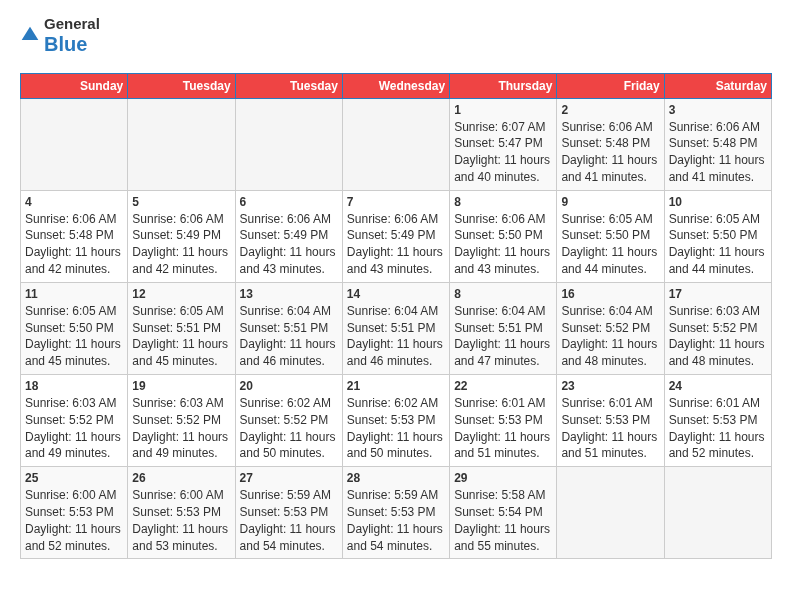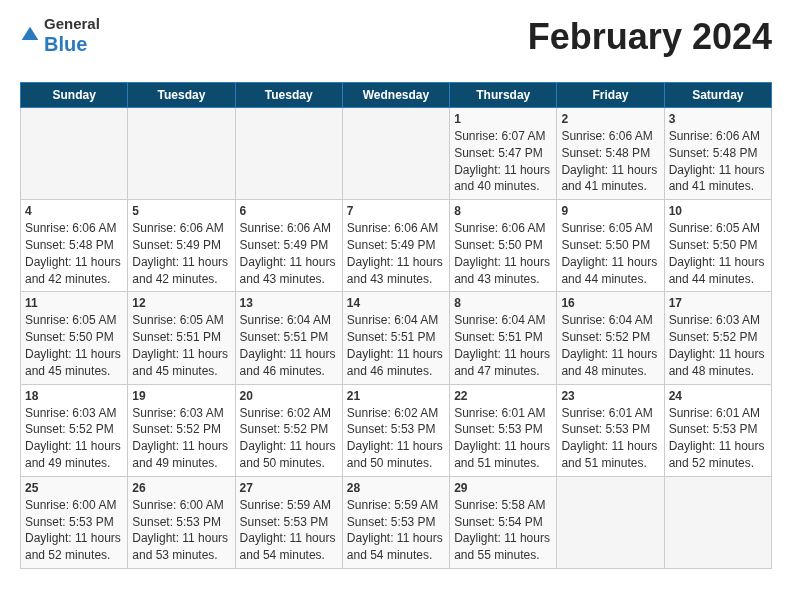--- a/index.html
+++ b/index.html
@@ -7,21 +7,21 @@
       font-family: Arial, sans-serif;
       background: #fff;
       width: 792px;
       min-height: 612px;
       padding: 16px 20px;
     }
     .header-area {
       display: flex;
       justify-content: space-between;
       align-items: flex-start;
-      margin-bottom: 24px;
+      margin-bottom: 18px;
     }
     .logo {
       display: flex;
       align-items: center;
       gap: 4px;
     }
     .logo-text {
       display: flex;
       flex-direction: column;
       line-height: 1.1;
@@ -51,26 +51,26 @@
     .subtitle {
       font-size: 16px;
       color: #444;
     }
     table {
       width: 100%;
       border-collapse: collapse;
       table-layout: fixed;
     }
     thead tr th {
-      background-color: #0c4a6e;
+      background-color: #ef4444;
       color: #fff;
       font-size: 12px;
       font-weight: bold;
       padding: 5px 4px;
-      text-align: center;
+      text-align: right;
       border: 1px solid #2a7abf;
     }
     tbody tr td {
       border: 1px solid #ccc;
       vertical-align: top;
       padding: 4px 4px;
       font-size: 10px;
       color: #333;
       height: 90px;
       background: #fff;
@@ -99,21 +99,20 @@
   <div class="logo">
     <svg class="logo-icon" viewBox="0 0 24 24">
       <polygon points="12,2 22,18 2,18" fill="#2a7abf"></polygon>
     </svg>
     <div class="logo-text">
       <span class="logo-general">General</span>
       <span class="logo-blue">Blue</span>
     </div>
   </div>
   <div class="title-area">
-    <div class="main-title">February 2024</div>
   </div>
 </div>
 
 <table>
   <thead>
     <tr>
     <th>Sunday</th>
         <th>Tuesday</th>
         <th>Tuesday</th>
         <th>Wednesday</th>

